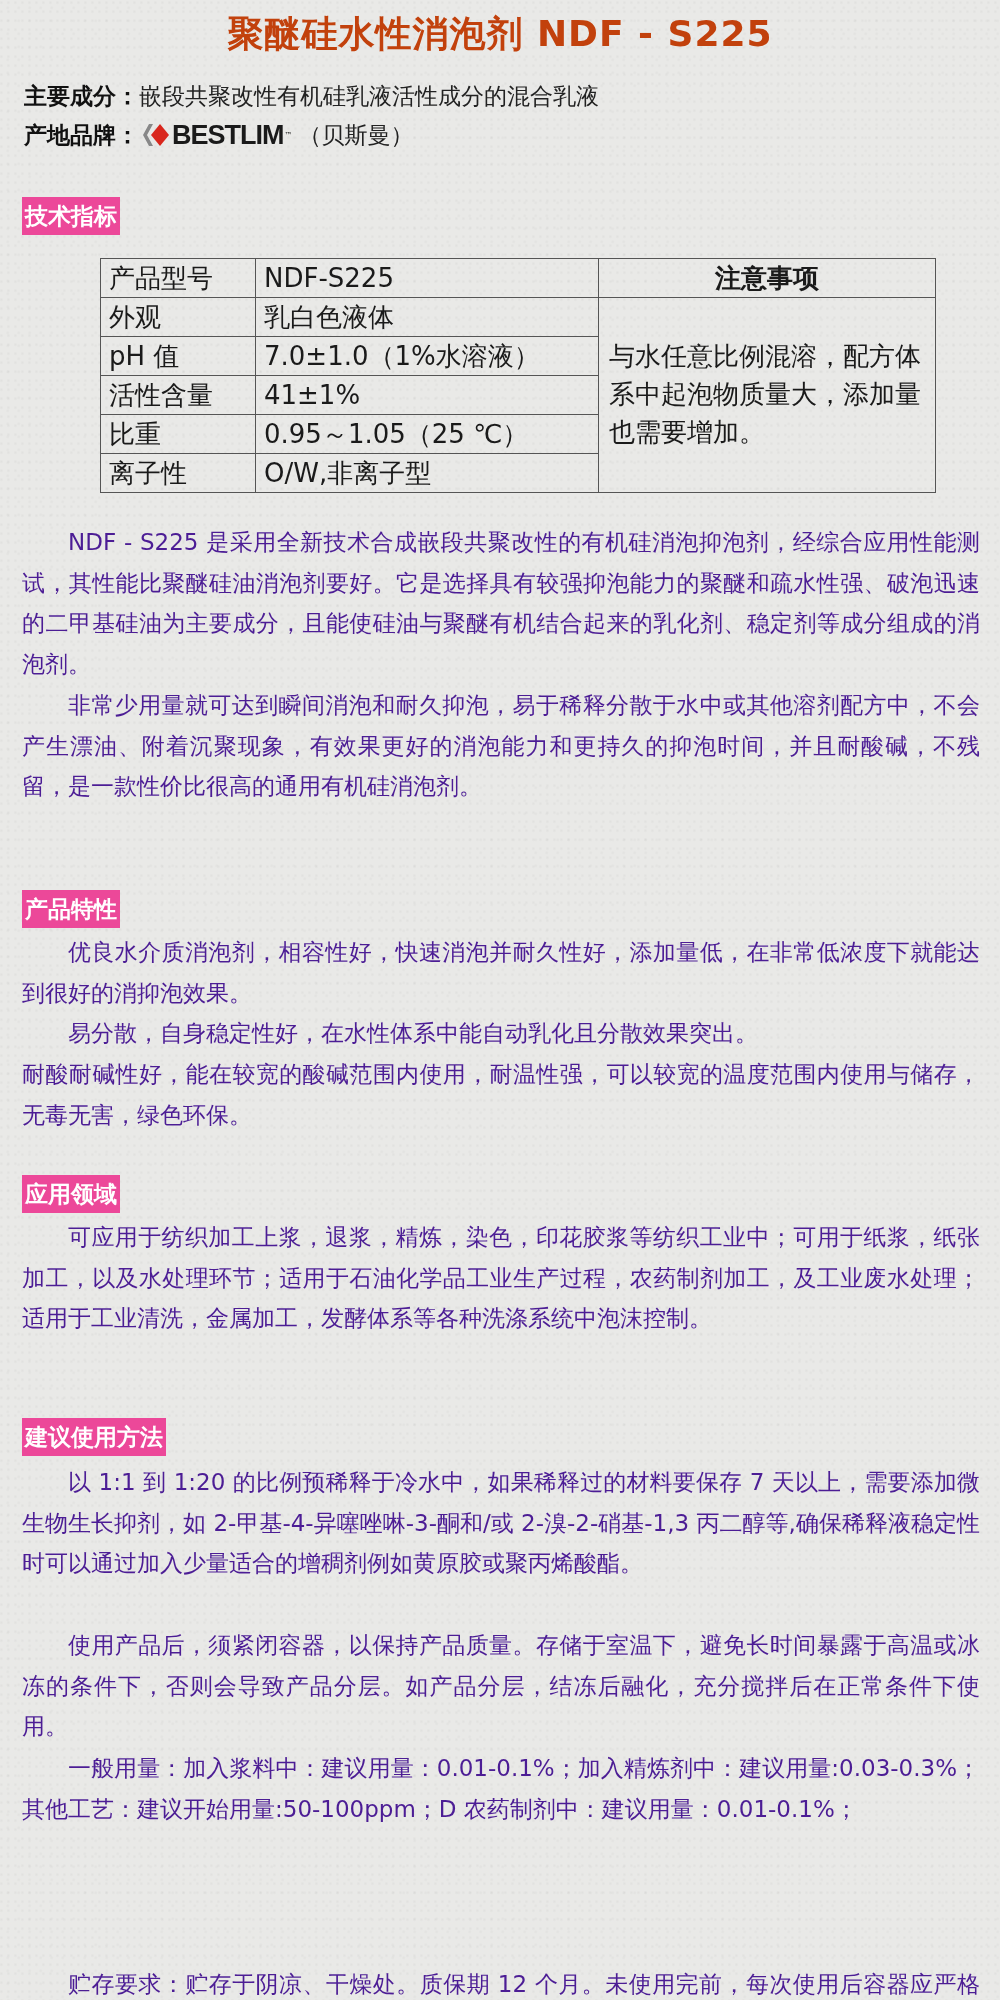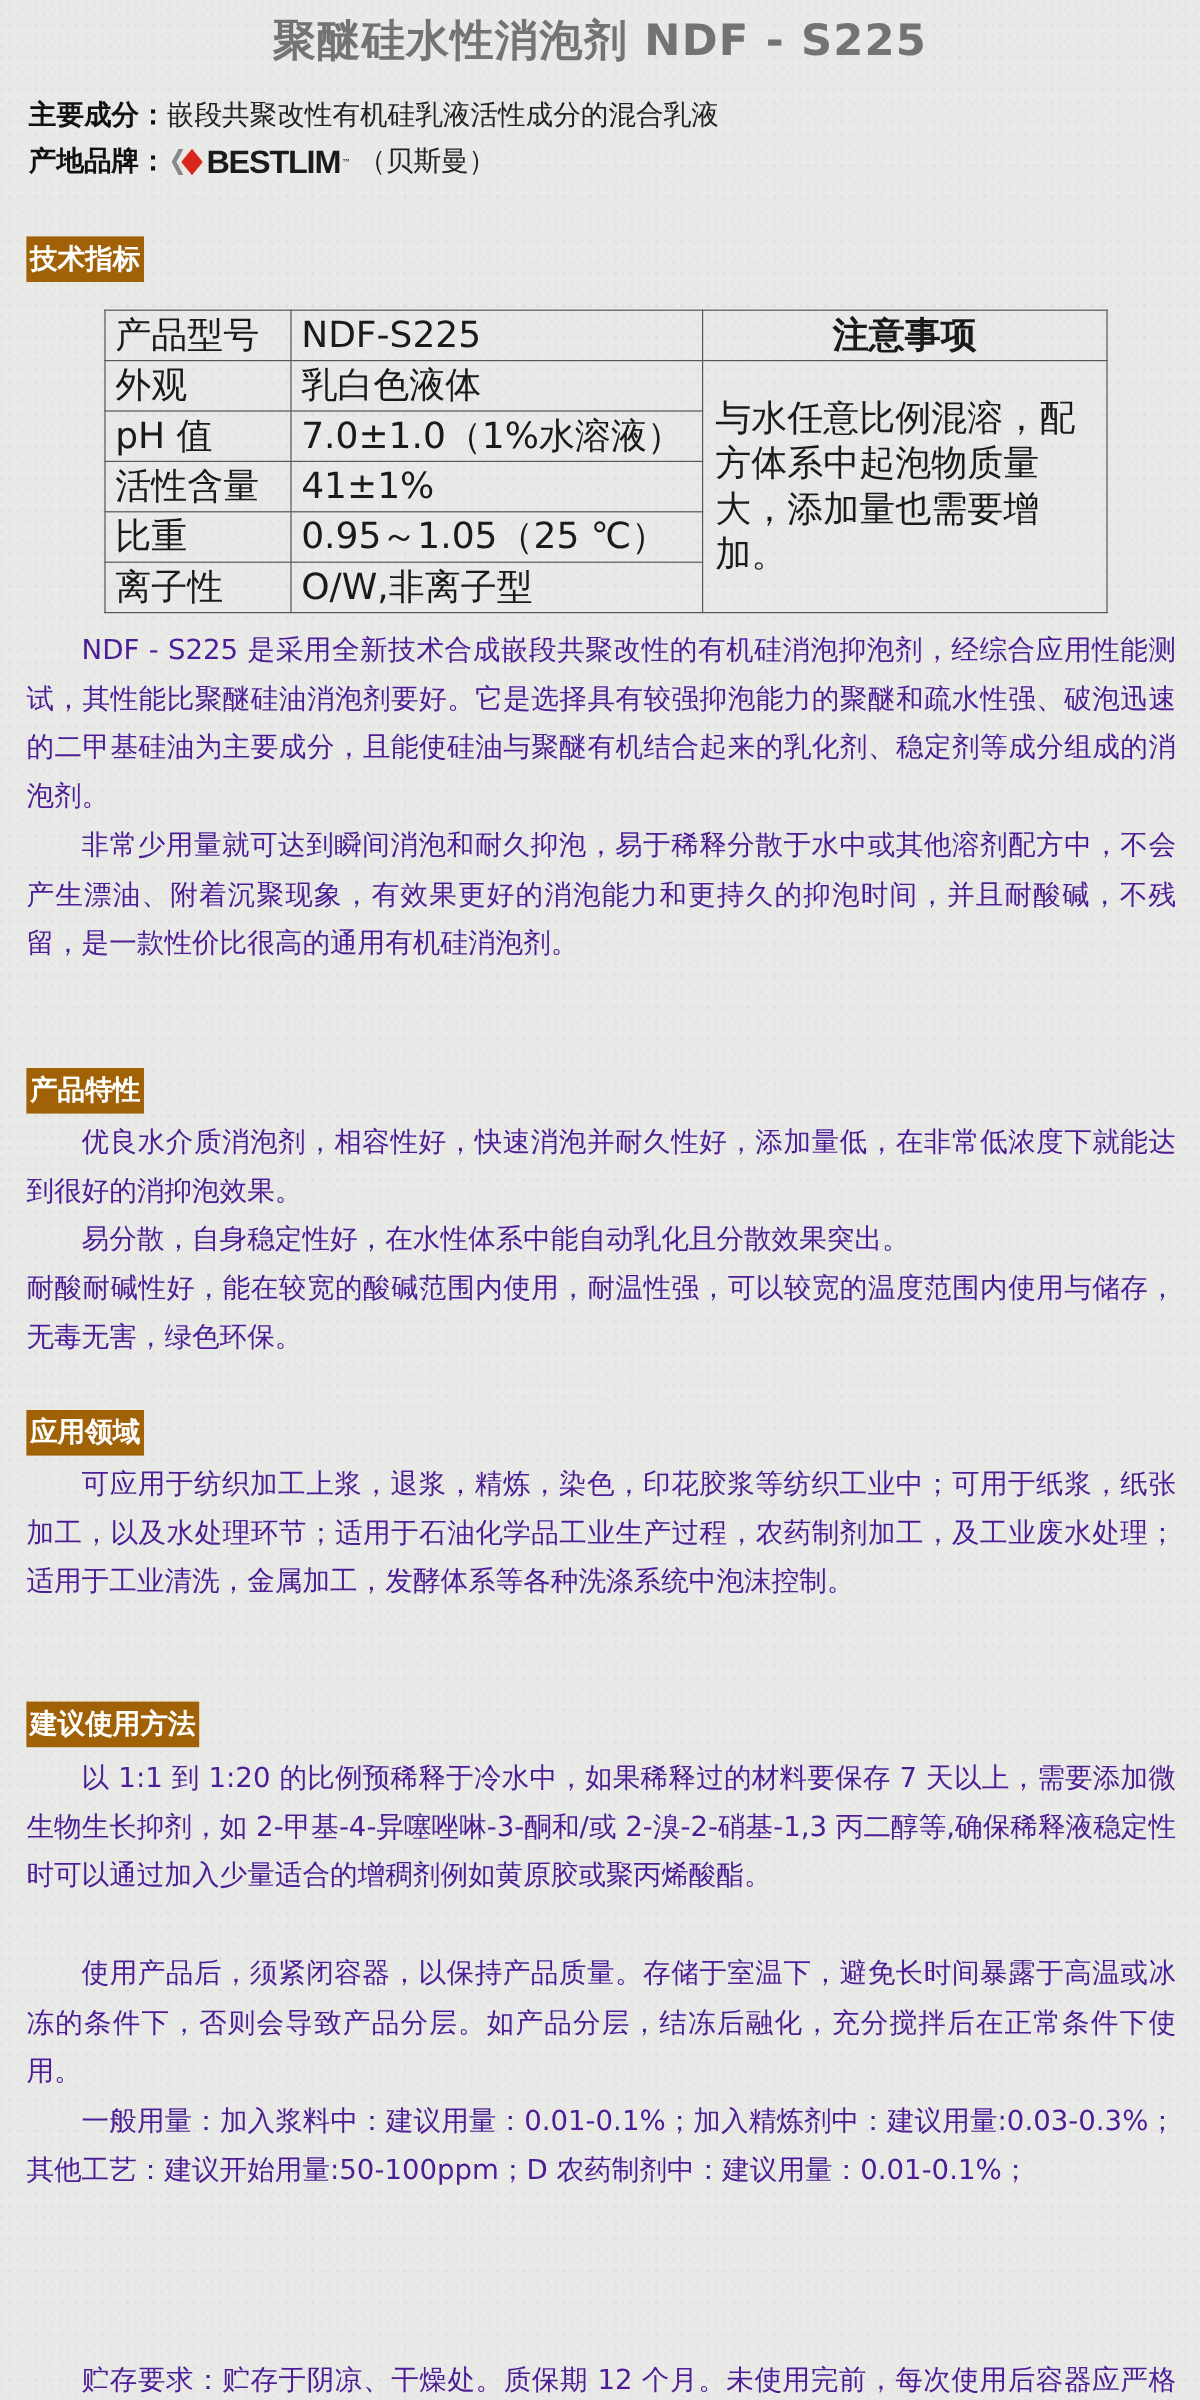--- a/index.html
+++ b/index.html
@@ -9,40 +9,40 @@
     background-image:
       radial-gradient(circle at 20% 30%, rgba(0,0,0,0.04) 0, transparent 2px),
       radial-gradient(circle at 70% 60%, rgba(0,0,0,0.035) 0, transparent 2px);
     background-size: 7px 9px, 11px 13px;
     color: #161616;
     font-family: "DejaVu Sans", "Liberation Sans", sans-serif;
     position: relative;
   }
   .title {
     position: absolute; left: 0; top: 10px; width: 1000px; text-align: center;
-    font-size: 36px; font-weight: bold; letter-spacing: 1px; color: #737373;
+    font-size: 36px; font-weight: bold; letter-spacing: 1px; color: #c2410c;
   }
   .meta { position: absolute; left: 24px; font-size: 23px; color: #222; line-height: 32px; }
   .meta .k { font-weight: bold; color: #111; }
   .meta-1 { top: 80px; }
   .meta-2 { top: 118px; display: flex; align-items: center; }
   .logo { display: inline-flex; align-items: center; margin-left: 4px; }
   .logo .chev { width: 10px; height: 22px; background: #888; clip-path: polygon(100% 0, 40% 50%, 100% 100%, 60% 100%, 0 50%, 60% 0); margin-right: -2px; }
   .logo .dia { width: 18px; height: 22px; background: #d9261c; clip-path: polygon(50% 0, 100% 50%, 50% 100%, 0 50%); margin-right: 3px; }
   .logo .word { font-family: "Liberation Sans", sans-serif; font-weight: bold; font-size: 27px; letter-spacing: -1px; color: #1a1a1a; }
   .logo .tm { font-size: 8px; align-self: flex-start; margin-top: 2px; margin-left: 1px; }
   .brand-cn { margin-left: 6px; }
 
   .sec {
-    position: absolute; left: 22px; background: #a16207; color: #fff;
+    position: absolute; left: 22px; background: #ec4899; color: #fff;
     font-weight: bold; font-size: 23px; padding: 2px 3px; line-height: 34px;
   }
   table.spec {
-    position: absolute; left: 87px; top: 258px; border-collapse: collapse;
-    font-size: 30px; color: #1a1a1a;
+    position: absolute; left: 100px; top: 258px; border-collapse: collapse;
+    font-size: 26px; color: #1a1a1a;
   }
   table.spec td { border: 1.5px solid #555; height: 38px; padding: 0 8px; white-space: nowrap; }
   table.spec td.c1 { width: 138px; }
   table.spec td.c2 { width: 326px; }
   table.spec td.c3 { width: 316px; font-family: Liberation Serif, serif; }
   table.spec td.hd { text-align: center; font-weight: bold; }
   table.spec td.note { white-space: normal; line-height: 38px; padding: 0 10px; vertical-align: middle; }
 
   .para {
     position: absolute; left: 22px; width: 958px; font-size: 23px; line-height: 40.5px;

